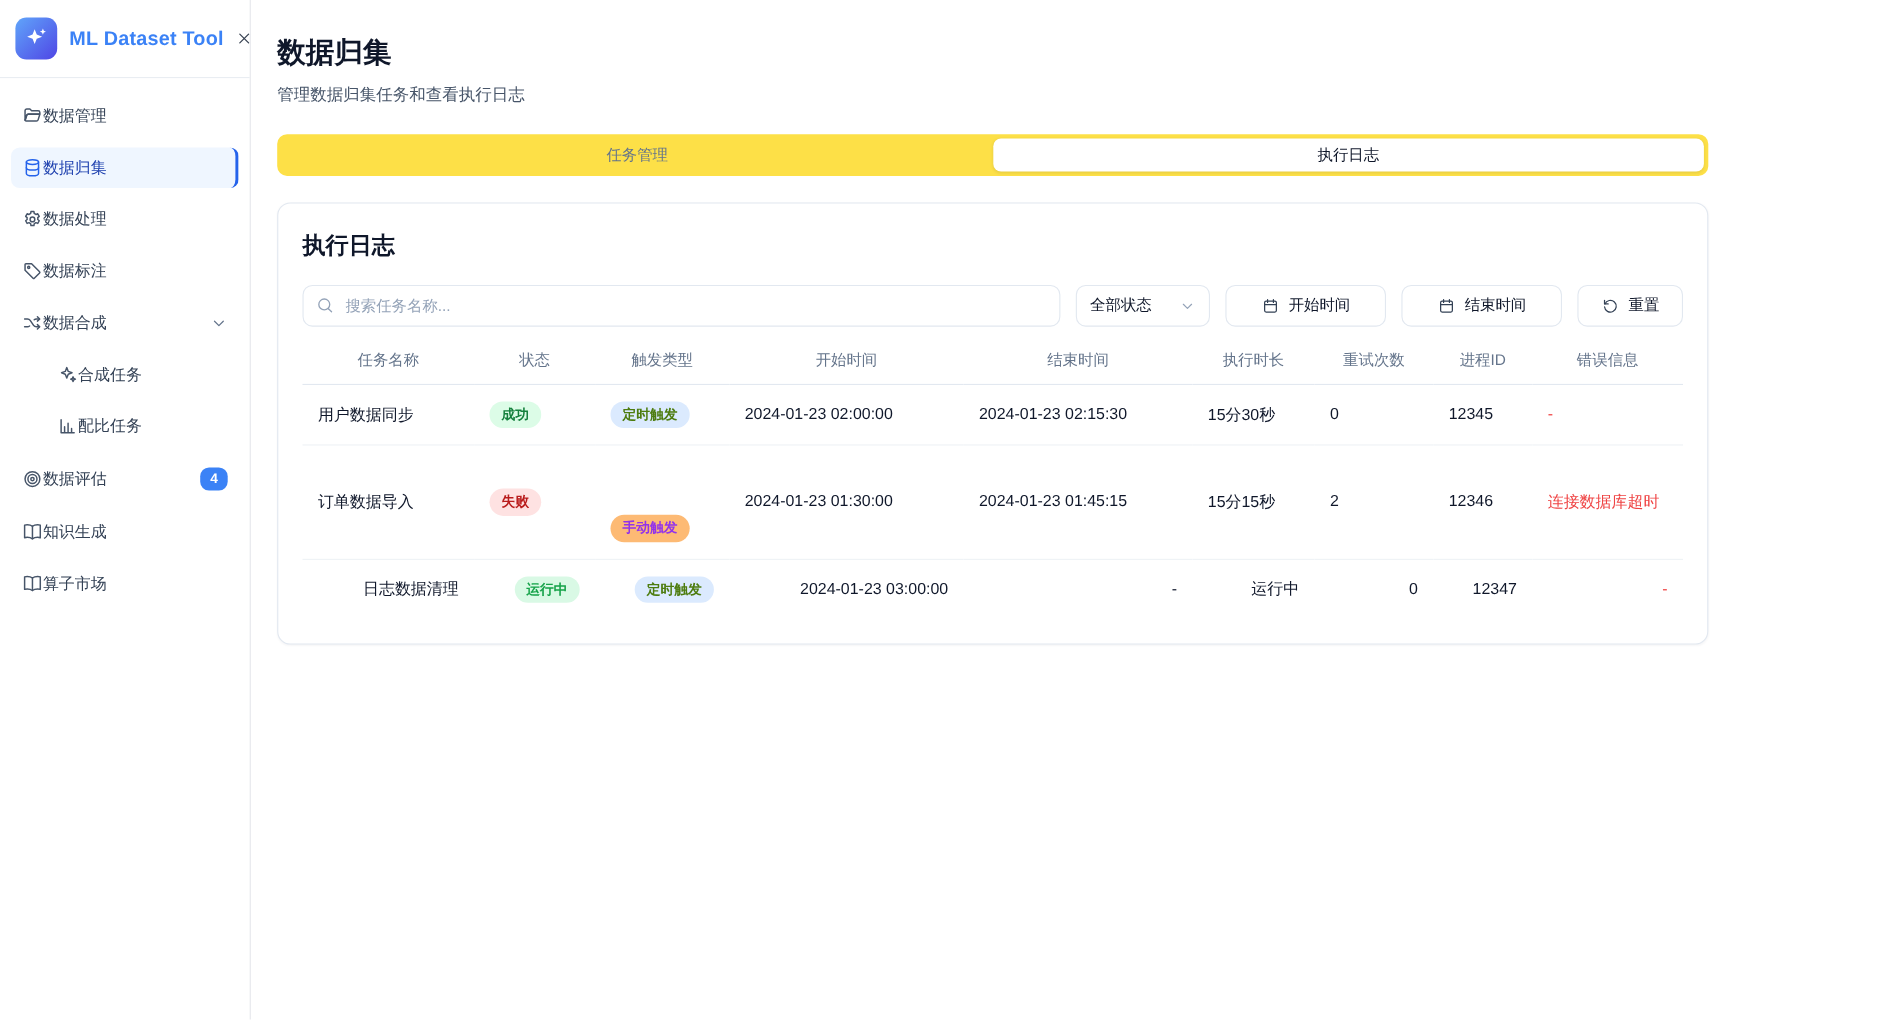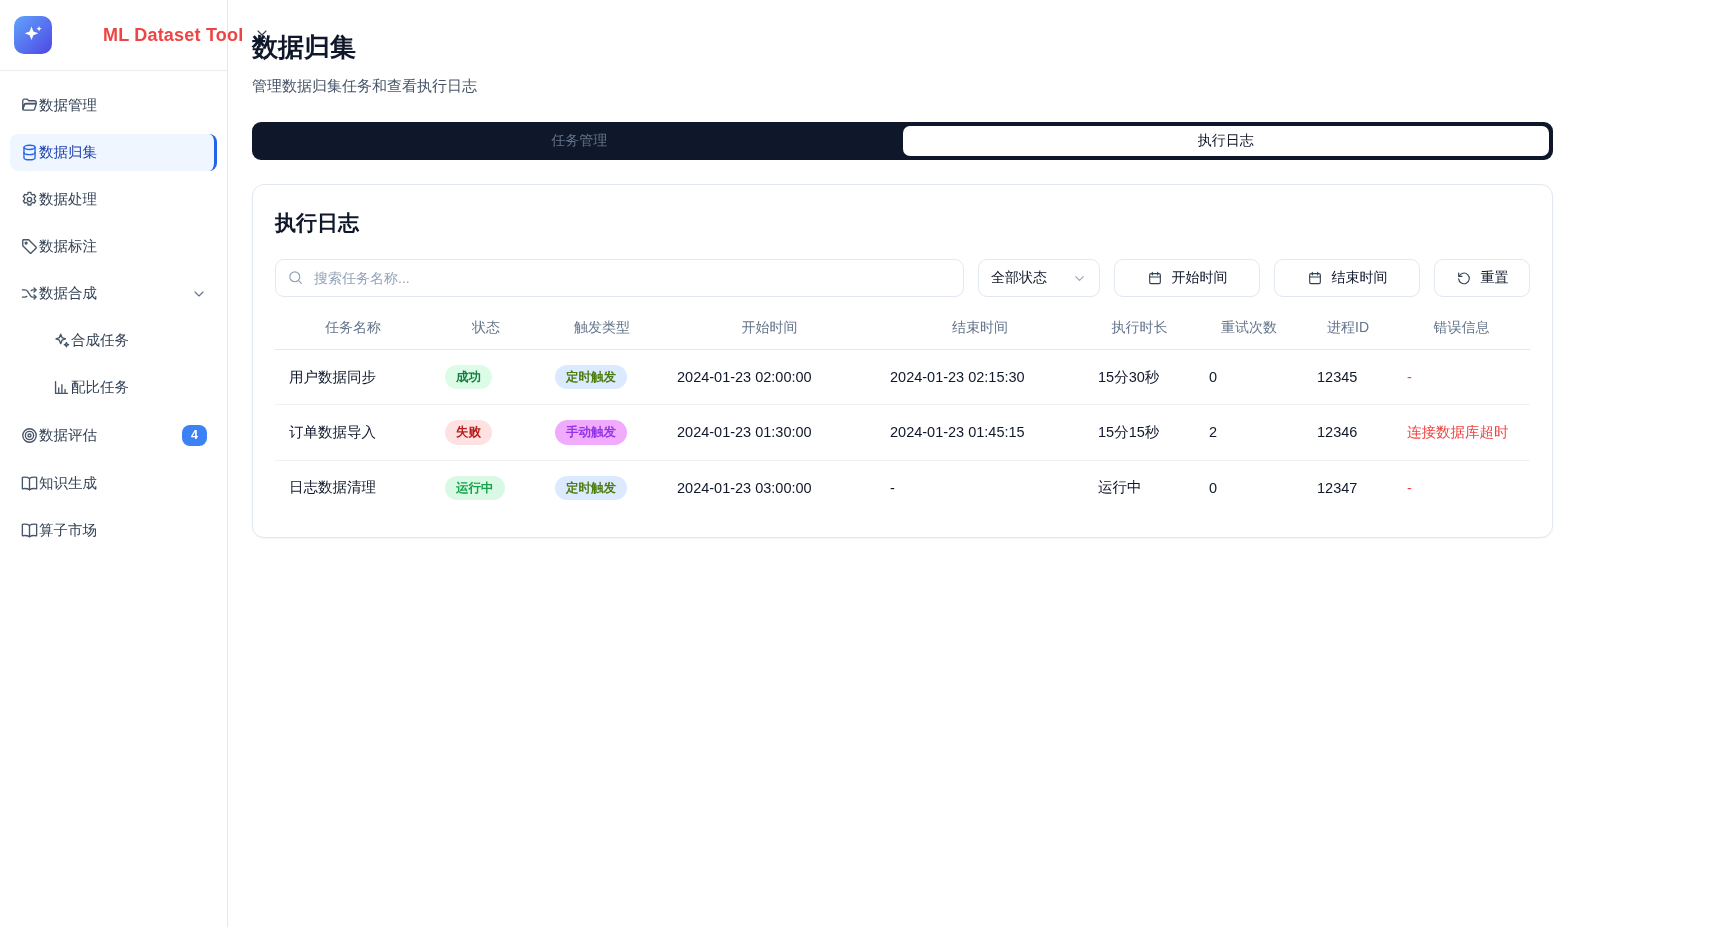--- a/index.html
+++ b/index.html
@@ -8,40 +8,40 @@
     width:1711px; height:927px; overflow:hidden;
     background:#ffffff; color:#0f172a;
     font-family:"Liberation Sans","DejaVu Sans",sans-serif;
     display:flex;
   }
   
   .sidebar { width:228px; min-width:228px; height:100%; background:#fff; border-right:1px solid #e5e7eb; }
   .sidebar-header { height:71px; display:flex; align-items:center; gap:11px; padding:0 14px; border-bottom:1px solid #e9edf2; }
   .logo { width:38px; height:38px; border-radius:10px; background:linear-gradient(135deg,#60a5fa 0%,#4f46e5 100%); display:flex; align-items:center; justify-content:center; flex:0 0 auto; }
   .logo svg { width:24px; height:24px; }
-  .app-title { flex:1; font-size:18px; font-weight:700; color:#ef4444; letter-spacing:.2px; white-space:nowrap;margin-left:40px; }
+  .app-title { flex:1; font-size:18px; font-weight:700; color:#3b82f6; letter-spacing:.2px; white-space:nowrap; }
   .close-btn { width:22px; height:22px; color:#374151; cursor:pointer; display:flex; align-items:center; justify-content:center; }
   .close-btn svg { width:16px; height:16px; }
   .nav { padding:16px 10px; display:flex; flex-direction:column; gap:10px; }
   .nav-item { display:flex; align-items:center; padding:9px 10px; border-radius:8px; font-size:14.5px; color:#334155; cursor:pointer; }
   .nav-item.active { background:#eff6ff; color:#1e40af; border-right:3px solid #2563eb; }
   .nav-item.child { padding-left:42px; }
   .nav-icon { width:19px; height:19px; color:#475569; display:flex; flex:0 0 auto; }
   .nav-item.active .nav-icon { color:#2563eb; }
   .nav-icon svg { width:19px; height:19px; }
   .nav-label { flex:1; white-space:nowrap; }
   .nav-badge { background:#3b82f6; color:#fff; font-size:12.5px; font-weight:700; padding:3px 9px; border-radius:8px; line-height:1.2; }
   .nav-chevron { width:16px; height:16px; color:#64748b; display:flex; }
   .nav-chevron svg { width:16px; height:16px; }
   
   .main { flex:1; padding:30px 0 0 24px; }
   .content { width:1301px; }
   .page-title { font-size:26px; font-weight:700; color:#0f172a; margin:0 0 12px; }
   .page-subtitle { font-size:15px; color:#475569; margin:0 0 26px; }
-  .tabs { display:flex; background:#0f172a; border-radius:9px; padding:4px; height:38px; margin-bottom:24px; }
+  .tabs { display:flex; background:#fde047; border-radius:9px; padding:4px; height:38px; margin-bottom:24px; }
   .tab { flex:1; display:flex; align-items:center; justify-content:center; font-size:14px; color:#64748b; border-radius:7px; cursor:pointer; font-weight:500; }
   .tab.active { background:#fff; color:#0f172a; box-shadow:0 1px 3px rgba(15,23,42,.10); }
   
   .card { border:1px solid #e2e8f0; border-radius:12px; background:#fff; padding:22px; box-shadow:0 1px 2px rgba(15,23,42,.04); }
   .card-title { font-size:21px; font-weight:700; margin:2px 0 22px; color:#0f172a; }
   .filters { display:flex; gap:14px; align-items:center; margin-bottom:10px; }
   .search-wrap { position:relative; flex:1; }
   .search-icon { position:absolute; left:12px; top:10px; width:17px; height:17px; color:#94a3b8; display:flex; }
   .search-icon svg { width:17px; height:17px; }
   .search-input { width:100%; height:38px; border:1px solid #e2e8f0; border-radius:9px; padding:0 12px 0 38px; font-size:14px; color:#0f172a; outline:none; background:#fff; font-family:inherit; }
@@ -51,27 +51,27 @@
   .select .chev svg { width:15px; height:15px; }
   .btn { height:38px; border:1px solid #e2e8f0; border-radius:9px; background:#fff; display:flex; align-items:center; justify-content:center; gap:9px; font-size:14px; color:#0f172a; cursor:pointer; flex:0 0 auto; }
   .btn .bicon { width:16px; height:16px; color:#334155; display:flex; }
   .btn .bicon svg { width:16px; height:16px; }
   .btn-time { width:146px; }
   .btn-reset { width:96px; }
   
   table { width:100%; border-collapse:collapse; table-layout:fixed; margin-top:4px; }
   th { text-align:center; font-weight:400; color:#64748b; font-size:14px; padding:12px 14px; border-bottom:1px solid #e2e8f0; white-space:nowrap; }
   td { padding:15px 14px; border-bottom:1px solid #eef2f6; font-size:14.5px; color:#0f172a; white-space:nowrap; overflow:hidden; }
-  tr:last-child td { border-bottom:none; }
+  tr:last-child td { border-bottom:none;text-align:right; }
   .badge { display:inline-block; padding:4px 11px; border-radius:999px; font-size:12.5px; font-weight:700; line-height:1.3; }
   .status-success { background:#dcfce7; color:#15803d; }
   .status-failed  { background:#fee2e2; color:#b91c1c; }
   .status-running { background:#d9f9e5; color:#16a34a; }
   .trigger-scheduled { background:#dbeafe; color:#4d7c0f; }
-  .trigger-manual    { background:#f0abfc; color:#9333ea; }
+  .trigger-manual    { background:#fdba74; color:#9333ea;margin-top:48px; }
   .cell-error { color:#ef4444; }
 </style>
 </head>
 <body>
 
 <aside class="sidebar">
   <div class="sidebar-header">
     <div class="logo">
       <span style="display:flex">
           <svg viewBox="0 0 24 24">

